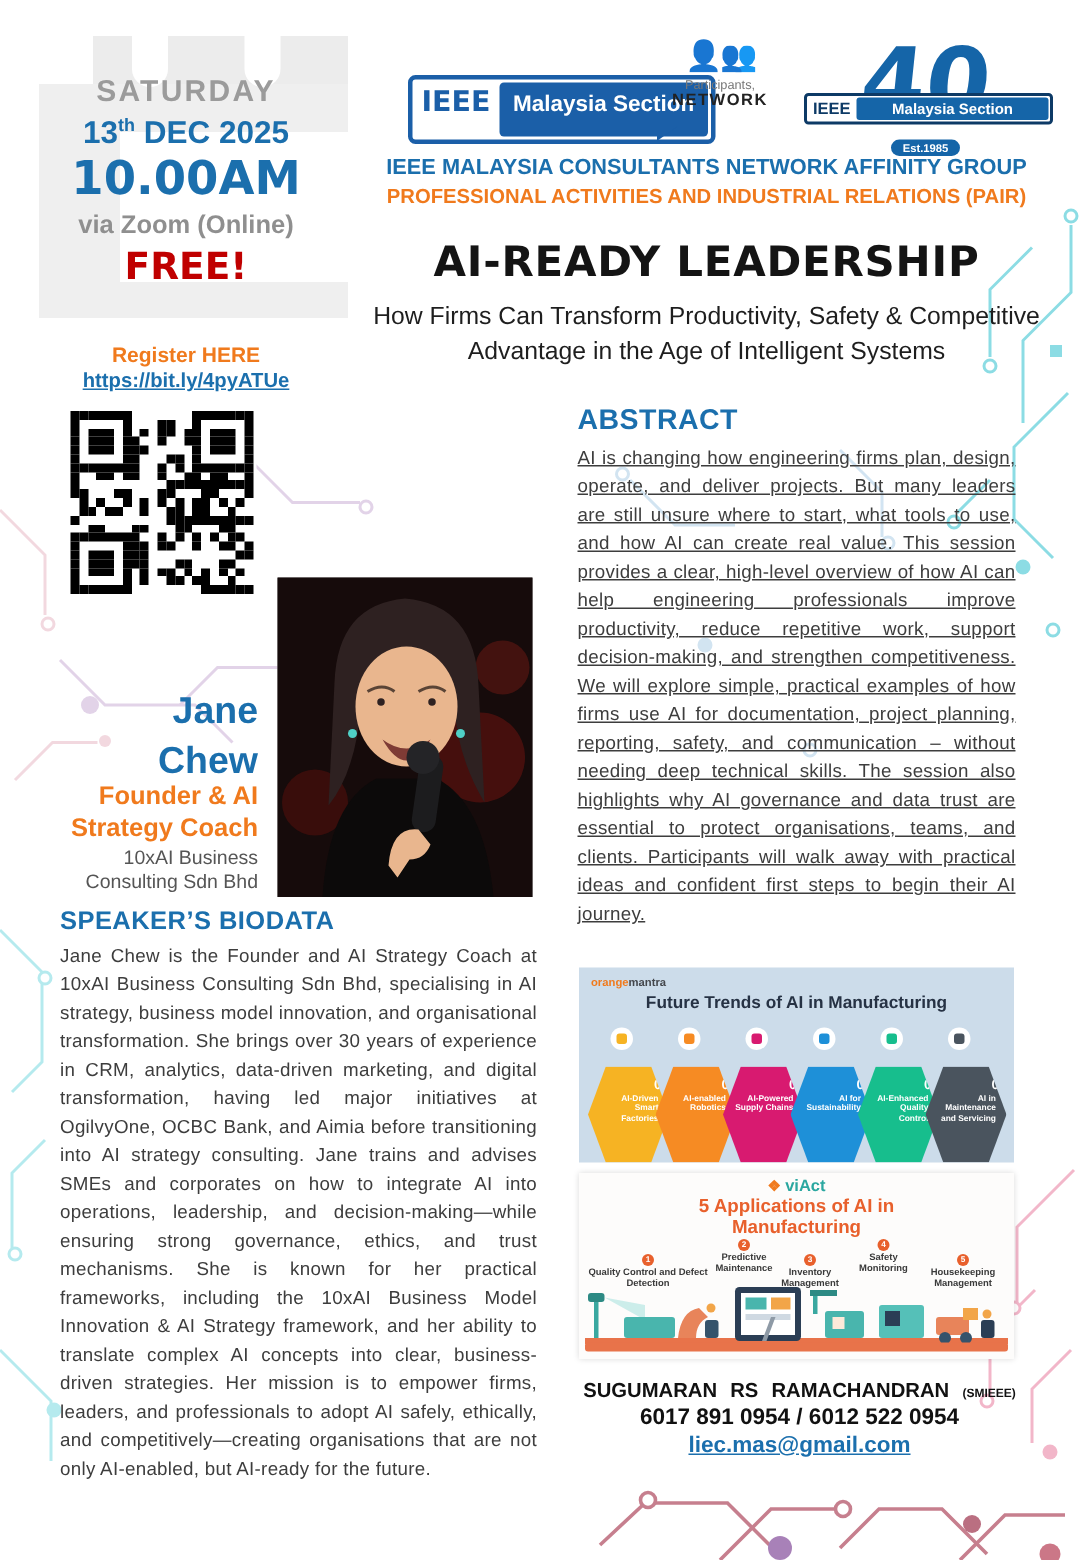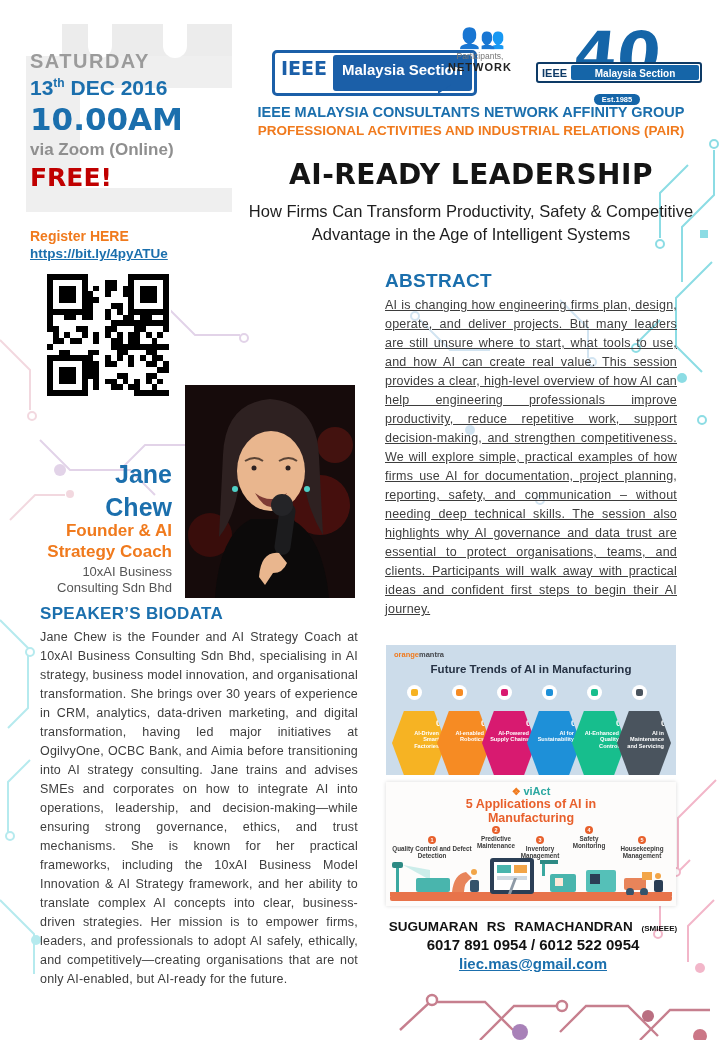--- a/index.html
+++ b/index.html
@@ -7,21 +7,21 @@
         font-family:"Liberation Sans",sans-serif;color:#222;}
   .abs{position:absolute;}
   .bg-svg{position:absolute;left:0;top:0;z-index:0;pointer-events:none;}
   .z{position:absolute;z-index:2;}
 
   
   .cal-tab{left:62px;top:24px;width:170px;height:40px;background:#ececec;}
   .cal-body{left:26px;top:56px;width:206px;height:156px;background:#efefef;}
   .cal-ring{top:8px;width:24px;height:50px;background:#fff;border-radius:12px;}
   .cal-white{left:80px;top:88px;width:152px;height:100px;background:#fff;}
-  .cal-text{left:30px;width:188px;}
+  .cal-text{left:30px;width:188px;text-align:center;}
   .day{top:50px;font-size:20px;font-weight:bold;color:#9b9b9b;letter-spacing:1.5px;}
   .date{top:76px;font-size:21px;font-weight:bold;color:#1b6fad;}
   .date sup{font-size:12px;}
   .time{top:101px;font-size:31px;font-weight:bold;color:#1b6fad;font-family:"DejaVu Sans",sans-serif;}
   .mode{top:140px;font-size:17px;font-weight:bold;color:#8f8f8f;}
   .price{top:163px;font-size:25px;font-weight:bold;color:#c00000;font-family:"DejaVu Sans",sans-serif;}
   .reg{top:228px;font-size:14px;font-weight:bold;color:#f07a1d;}
   .reg-url{top:246px;font-size:13.5px;font-weight:bold;color:#1b6fad;text-decoration:underline;cursor:pointer;}
   .qr{left:45px;top:272px;width:122px;height:122px;background:#fff;display:grid;
       grid-template-rows:repeat(21,1fr);grid-template-columns:repeat(21,1fr);padding:2px;}
@@ -177,21 +177,21 @@
       <circle cx="700" cy="1036" r="7" fill="#b03048" stroke="none"></circle>
     </g>
   </svg>
 
   <div class="abs cal-tab z"></div>
   <div class="abs cal-body z"></div>
   <div class="abs cal-ring z" style="left:88px;"></div>
   <div class="abs cal-ring z" style="left:163px;"></div>
   <div class="abs cal-white z"></div>
   <div class="abs cal-text day z">SATURDAY</div>
-  <div class="abs cal-text date z"><span>13</span><sup>th</sup><span> DEC 2016</span></div>
+  <div class="abs cal-text date z"><span>13</span><sup>th</sup><span> DEC 2025</span></div>
   <div class="abs cal-text time z">10.00AM</div>
   <div class="abs cal-text mode z">via Zoom (Online)</div>
   <div class="abs cal-text price z">FREE!</div>
   <div class="abs cal-text reg z">Register HERE</div>
   <div class="abs cal-text reg-url z">https://bit.ly/4pyATUe</div>
   <div class="abs qr z">
       <span style="display:contents"><i style="grid-row:1;grid-column:1"></i><i style="grid-row:1;grid-column:2"></i><i style="grid-row:1;grid-column:3"></i><i style="grid-row:1;grid-column:4"></i><i style="grid-row:1;grid-column:5"></i><i style="grid-row:1;grid-column:6"></i><i style="grid-row:1;grid-column:7"></i><i style="grid-row:1;grid-column:15"></i><i style="grid-row:1;grid-column:16"></i><i style="grid-row:1;grid-column:17"></i><i style="grid-row:1;grid-column:18"></i><i style="grid-row:1;grid-column:19"></i><i style="grid-row:1;grid-column:20"></i><i style="grid-row:1;grid-column:21"></i><i style="grid-row:2;grid-column:1"></i><i style="grid-row:2;grid-column:7"></i><i style="grid-row:2;grid-column:11"></i><i style="grid-row:2;grid-column:12"></i><i style="grid-row:2;grid-column:15"></i><i style="grid-row:2;grid-column:21"></i><i style="grid-row:3;grid-column:1"></i><i style="grid-row:3;grid-column:3"></i><i style="grid-row:3;grid-column:4"></i><i style="grid-row:3;grid-column:5"></i><i style="grid-row:3;grid-column:7"></i><i style="grid-row:3;grid-column:9"></i><i style="grid-row:3;grid-column:11"></i><i style="grid-row:3;grid-column:12"></i><i style="grid-row:3;grid-column:14"></i><i style="grid-row:3;grid-column:15"></i><i style="grid-row:3;grid-column:17"></i><i style="grid-row:3;grid-column:18"></i><i style="grid-row:3;grid-column:19"></i><i style="grid-row:3;grid-column:21"></i><i style="grid-row:4;grid-column:1"></i><i style="grid-row:4;grid-column:3"></i><i style="grid-row:4;grid-column:4"></i><i style="grid-row:4;grid-column:5"></i><i style="grid-row:4;grid-column:7"></i><i style="grid-row:4;grid-column:8"></i><i style="grid-row:4;grid-column:11"></i><i style="grid-row:4;grid-column:14"></i><i style="grid-row:4;grid-column:15"></i><i style="grid-row:4;grid-column:17"></i><i style="grid-row:4;grid-column:18"></i><i style="grid-row:4;grid-column:19"></i><i style="grid-row:4;grid-column:21"></i><i style="grid-row:5;grid-column:1"></i><i style="grid-row:5;grid-column:3"></i><i style="grid-row:5;grid-column:4"></i><i style="grid-row:5;grid-column:5"></i><i style="grid-row:5;grid-column:7"></i><i style="grid-row:5;grid-column:8"></i><i style="grid-row:5;grid-column:9"></i><i style="grid-row:5;grid-column:15"></i><i style="grid-row:5;grid-column:17"></i><i style="grid-row:5;grid-column:18"></i><i style="grid-row:5;grid-column:19"></i><i style="grid-row:5;grid-column:21"></i><i style="grid-row:6;grid-column:1"></i><i style="grid-row:6;grid-column:7"></i><i style="grid-row:6;grid-column:8"></i><i style="grid-row:6;grid-column:12"></i><i style="grid-row:6;grid-column:13"></i><i style="grid-row:6;grid-column:15"></i><i style="grid-row:6;grid-column:21"></i><i style="grid-row:7;grid-column:1"></i><i style="grid-row:7;grid-column:2"></i><i style="grid-row:7;grid-column:3"></i><i style="grid-row:7;grid-column:4"></i><i style="grid-row:7;grid-column:5"></i><i style="grid-row:7;grid-column:6"></i><i style="grid-row:7;grid-column:7"></i><i style="grid-row:7;grid-column:8"></i><i style="grid-row:7;grid-column:11"></i><i style="grid-row:7;grid-column:13"></i><i style="grid-row:7;grid-column:15"></i><i style="grid-row:7;grid-column:16"></i><i style="grid-row:7;grid-column:17"></i><i style="grid-row:7;grid-column:18"></i><i style="grid-row:7;grid-column:19"></i><i style="grid-row:7;grid-column:20"></i><i style="grid-row:7;grid-column:21"></i><i style="grid-row:8;grid-column:1"></i><i style="grid-row:8;grid-column:4"></i><i style="grid-row:8;grid-column:5"></i><i style="grid-row:8;grid-column:7"></i><i style="grid-row:8;grid-column:8"></i><i style="grid-row:8;grid-column:11"></i><i style="grid-row:8;grid-column:14"></i><i style="grid-row:8;grid-column:15"></i><i style="grid-row:8;grid-column:17"></i><i style="grid-row:8;grid-column:18"></i><i style="grid-row:8;grid-column:21"></i><i style="grid-row:9;grid-column:1"></i><i style="grid-row:9;grid-column:12"></i><i style="grid-row:9;grid-column:13"></i><i style="grid-row:9;grid-column:14"></i><i style="grid-row:9;grid-column:15"></i><i style="grid-row:9;grid-column:16"></i><i style="grid-row:9;grid-column:17"></i><i style="grid-row:9;grid-column:18"></i><i style="grid-row:9;grid-column:19"></i><i style="grid-row:9;grid-column:20"></i><i style="grid-row:9;grid-column:21"></i><i style="grid-row:10;grid-column:1"></i><i style="grid-row:10;grid-column:2"></i><i style="grid-row:10;grid-column:6"></i><i style="grid-row:10;grid-column:7"></i><i style="grid-row:10;grid-column:11"></i><i style="grid-row:10;grid-column:12"></i><i style="grid-row:10;grid-column:16"></i><i style="grid-row:10;grid-column:17"></i><i style="grid-row:10;grid-column:21"></i><i style="grid-row:11;grid-column:2"></i><i style="grid-row:11;grid-column:4"></i><i style="grid-row:11;grid-column:7"></i><i style="grid-row:11;grid-column:9"></i><i style="grid-row:11;grid-column:11"></i><i style="grid-row:11;grid-column:13"></i><i style="grid-row:11;grid-column:15"></i><i style="grid-row:11;grid-column:16"></i><i style="grid-row:11;grid-column:18"></i><i style="grid-row:11;grid-column:20"></i><i style="grid-row:12;grid-column:2"></i><i style="grid-row:12;grid-column:3"></i><i style="grid-row:12;grid-column:5"></i><i style="grid-row:12;grid-column:6"></i><i style="grid-row:12;grid-column:9"></i><i style="grid-row:12;grid-column:12"></i><i style="grid-row:12;grid-column:13"></i><i style="grid-row:12;grid-column:15"></i><i style="grid-row:12;grid-column:16"></i><i style="grid-row:12;grid-column:19"></i><i style="grid-row:13;grid-column:1"></i><i style="grid-row:13;grid-column:12"></i><i style="grid-row:13;grid-column:13"></i><i style="grid-row:13;grid-column:14"></i><i style="grid-row:13;grid-column:15"></i><i style="grid-row:13;grid-column:16"></i><i style="grid-row:13;grid-column:17"></i><i style="grid-row:13;grid-column:18"></i><i style="grid-row:13;grid-column:19"></i><i style="grid-row:13;grid-column:20"></i><i style="grid-row:13;grid-column:21"></i><i style="grid-row:14;grid-column:3"></i><i style="grid-row:14;grid-column:4"></i><i style="grid-row:14;grid-column:8"></i><i style="grid-row:14;grid-column:9"></i><i style="grid-row:14;grid-column:13"></i><i style="grid-row:14;grid-column:14"></i><i style="grid-row:14;grid-column:18"></i><i style="grid-row:14;grid-column:19"></i><i style="grid-row:15;grid-column:1"></i><i style="grid-row:15;grid-column:2"></i><i style="grid-row:15;grid-column:3"></i><i style="grid-row:15;grid-column:4"></i><i style="grid-row:15;grid-column:5"></i><i style="grid-row:15;grid-column:6"></i><i style="grid-row:15;grid-column:7"></i><i style="grid-row:15;grid-column:8"></i><i style="grid-row:15;grid-column:11"></i><i style="grid-row:15;grid-column:13"></i><i style="grid-row:15;grid-column:15"></i><i style="grid-row:15;grid-column:17"></i><i style="grid-row:15;grid-column:19"></i><i style="grid-row:15;grid-column:20"></i><i style="grid-row:16;grid-column:1"></i><i style="grid-row:16;grid-column:7"></i><i style="grid-row:16;grid-column:8"></i><i style="grid-row:16;grid-column:9"></i><i style="grid-row:16;grid-column:11"></i><i style="grid-row:16;grid-column:12"></i><i style="grid-row:16;grid-column:15"></i><i style="grid-row:16;grid-column:18"></i><i style="grid-row:16;grid-column:19"></i><i style="grid-row:16;grid-column:21"></i><i style="grid-row:17;grid-column:1"></i><i style="grid-row:17;grid-column:3"></i><i style="grid-row:17;grid-column:4"></i><i style="grid-row:17;grid-column:5"></i><i style="grid-row:17;grid-column:7"></i><i style="grid-row:17;grid-column:8"></i><i style="grid-row:17;grid-column:9"></i><i style="grid-row:17;grid-column:20"></i><i style="grid-row:17;grid-column:21"></i><i style="grid-row:18;grid-column:1"></i><i style="grid-row:18;grid-column:3"></i><i style="grid-row:18;grid-column:4"></i><i style="grid-row:18;grid-column:5"></i><i style="grid-row:18;grid-column:7"></i><i style="grid-row:18;grid-column:8"></i><i style="grid-row:18;grid-column:9"></i><i style="grid-row:18;grid-column:13"></i><i style="grid-row:18;grid-column:14"></i><i style="grid-row:18;grid-column:18"></i><i style="grid-row:18;grid-column:19"></i><i style="grid-row:19;grid-column:1"></i><i style="grid-row:19;grid-column:3"></i><i style="grid-row:19;grid-column:4"></i><i style="grid-row:19;grid-column:5"></i><i style="grid-row:19;grid-column:7"></i><i style="grid-row:19;grid-column:9"></i><i style="grid-row:19;grid-column:11"></i><i style="grid-row:19;grid-column:12"></i><i style="grid-row:19;grid-column:14"></i><i style="grid-row:19;grid-column:16"></i><i style="grid-row:19;grid-column:18"></i><i style="grid-row:19;grid-column:20"></i><i style="grid-row:20;grid-column:1"></i><i style="grid-row:20;grid-column:7"></i><i style="grid-row:20;grid-column:9"></i><i style="grid-row:20;grid-column:12"></i><i style="grid-row:20;grid-column:13"></i><i style="grid-row:20;grid-column:15"></i><i style="grid-row:20;grid-column:16"></i><i style="grid-row:20;grid-column:19"></i><i style="grid-row:21;grid-column:1"></i><i style="grid-row:21;grid-column:2"></i><i style="grid-row:21;grid-column:3"></i><i style="grid-row:21;grid-column:4"></i><i style="grid-row:21;grid-column:5"></i><i style="grid-row:21;grid-column:6"></i><i style="grid-row:21;grid-column:7"></i><i style="grid-row:21;grid-column:16"></i><i style="grid-row:21;grid-column:17"></i><i style="grid-row:21;grid-column:18"></i><i style="grid-row:21;grid-column:19"></i><i style="grid-row:21;grid-column:20"></i><i style="grid-row:21;grid-column:21"></i></span>
     </div>
 
   <div class="abs logoA z">

